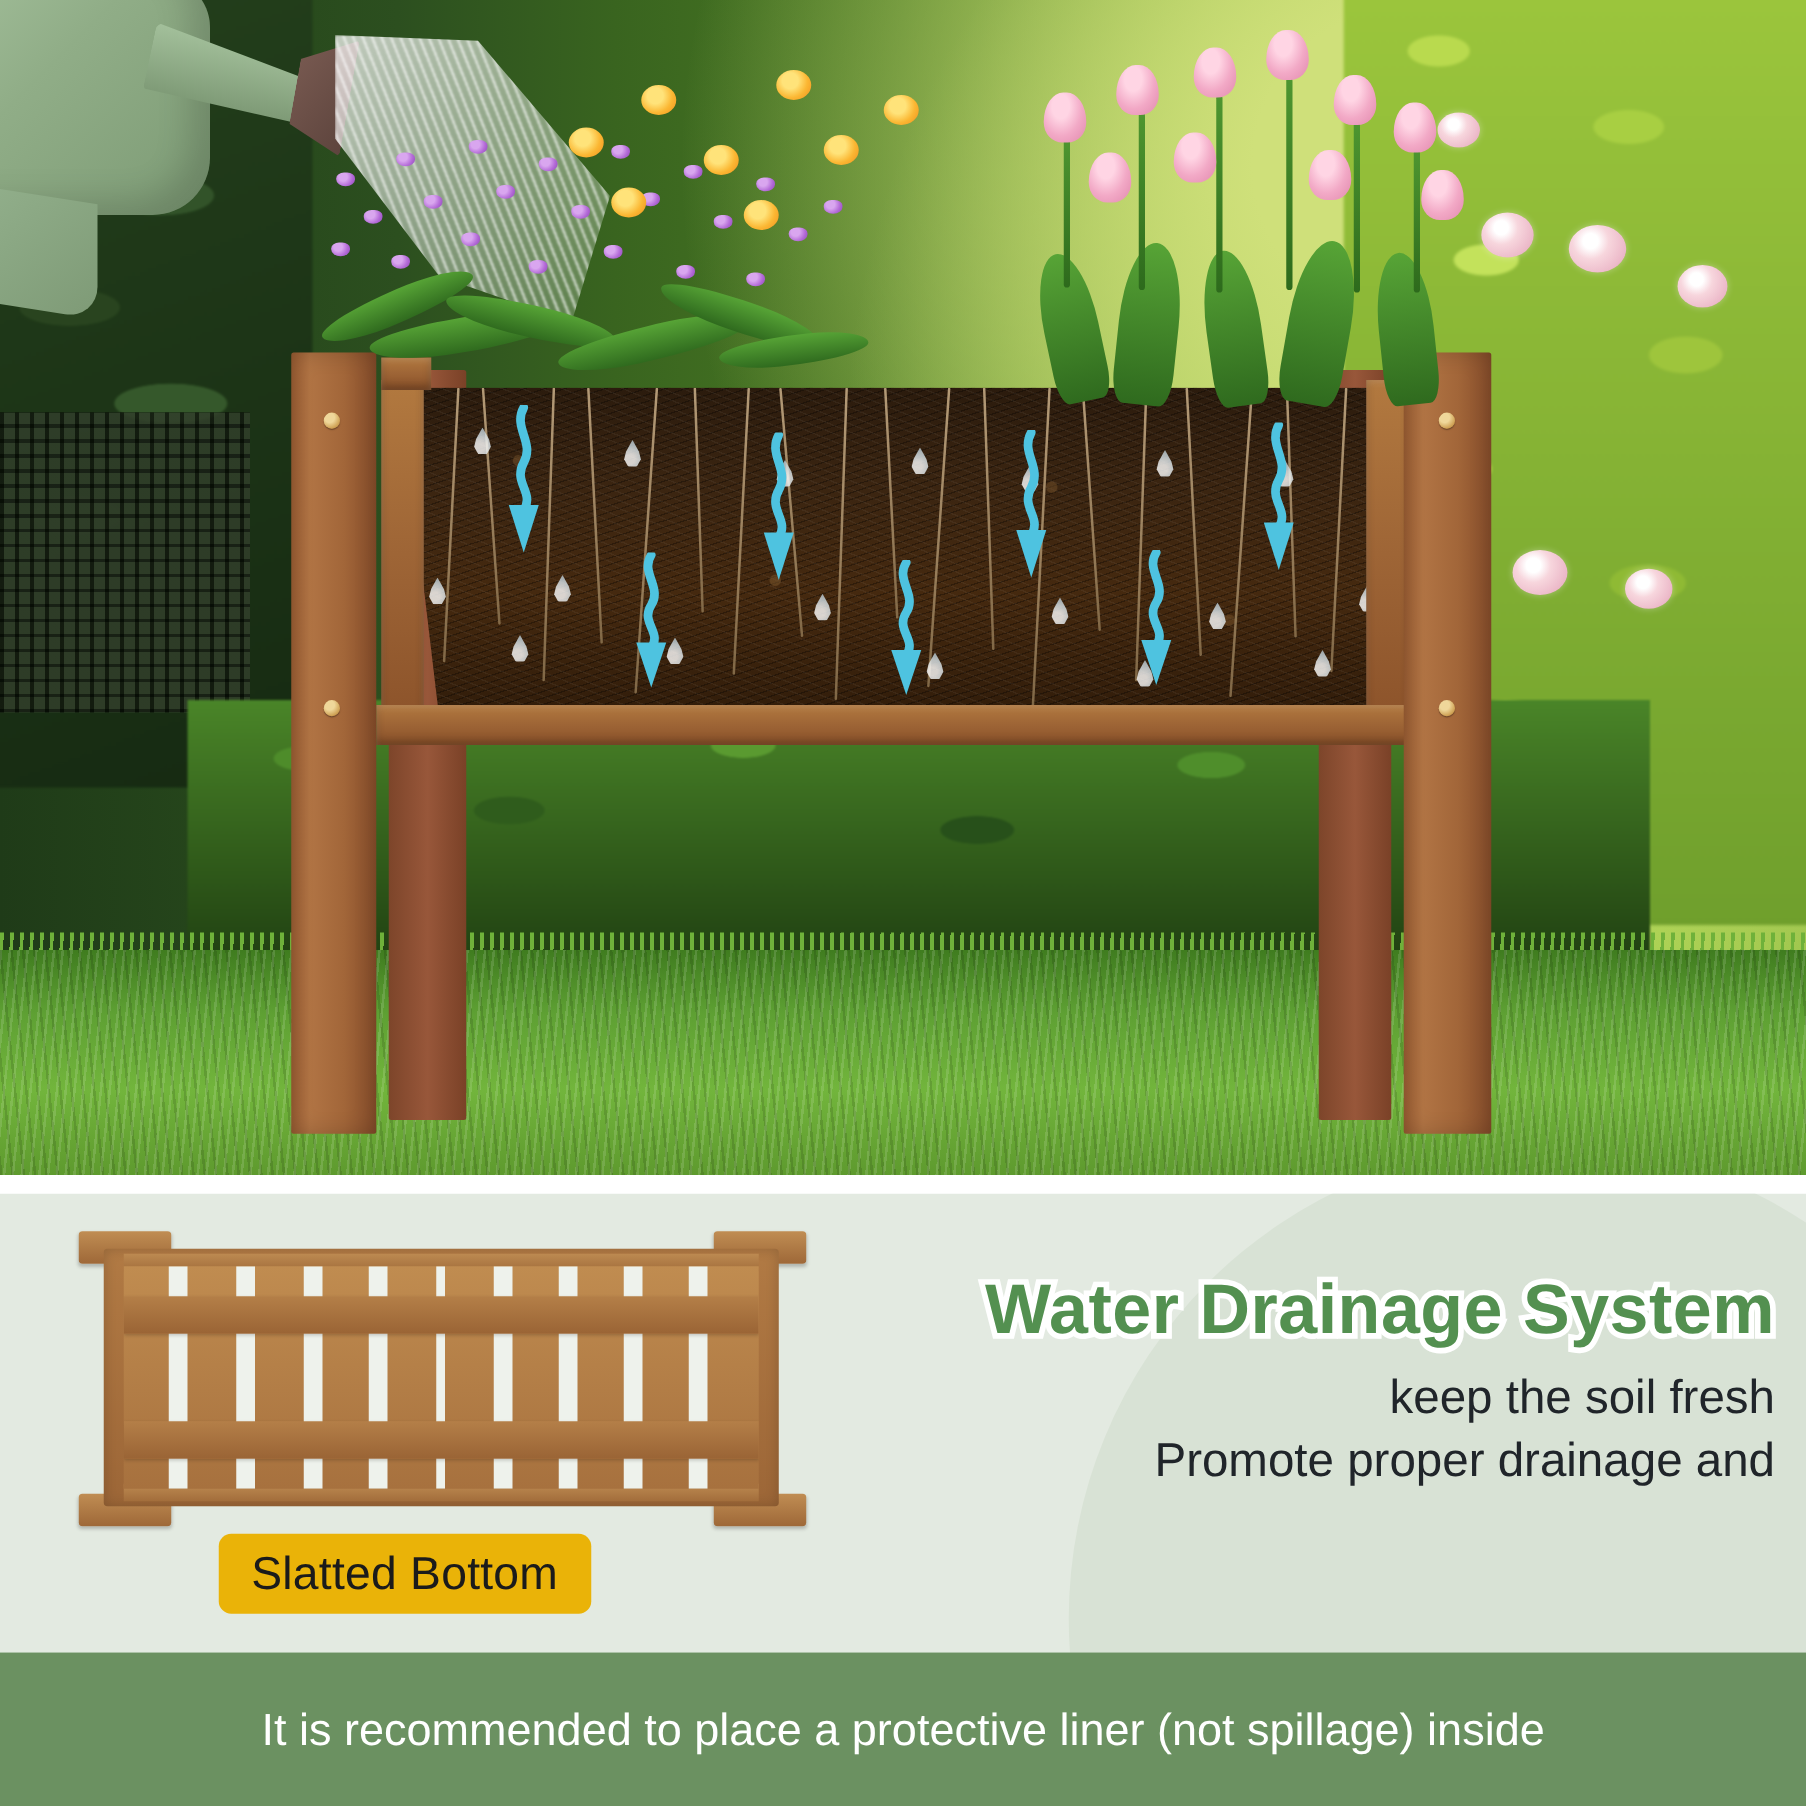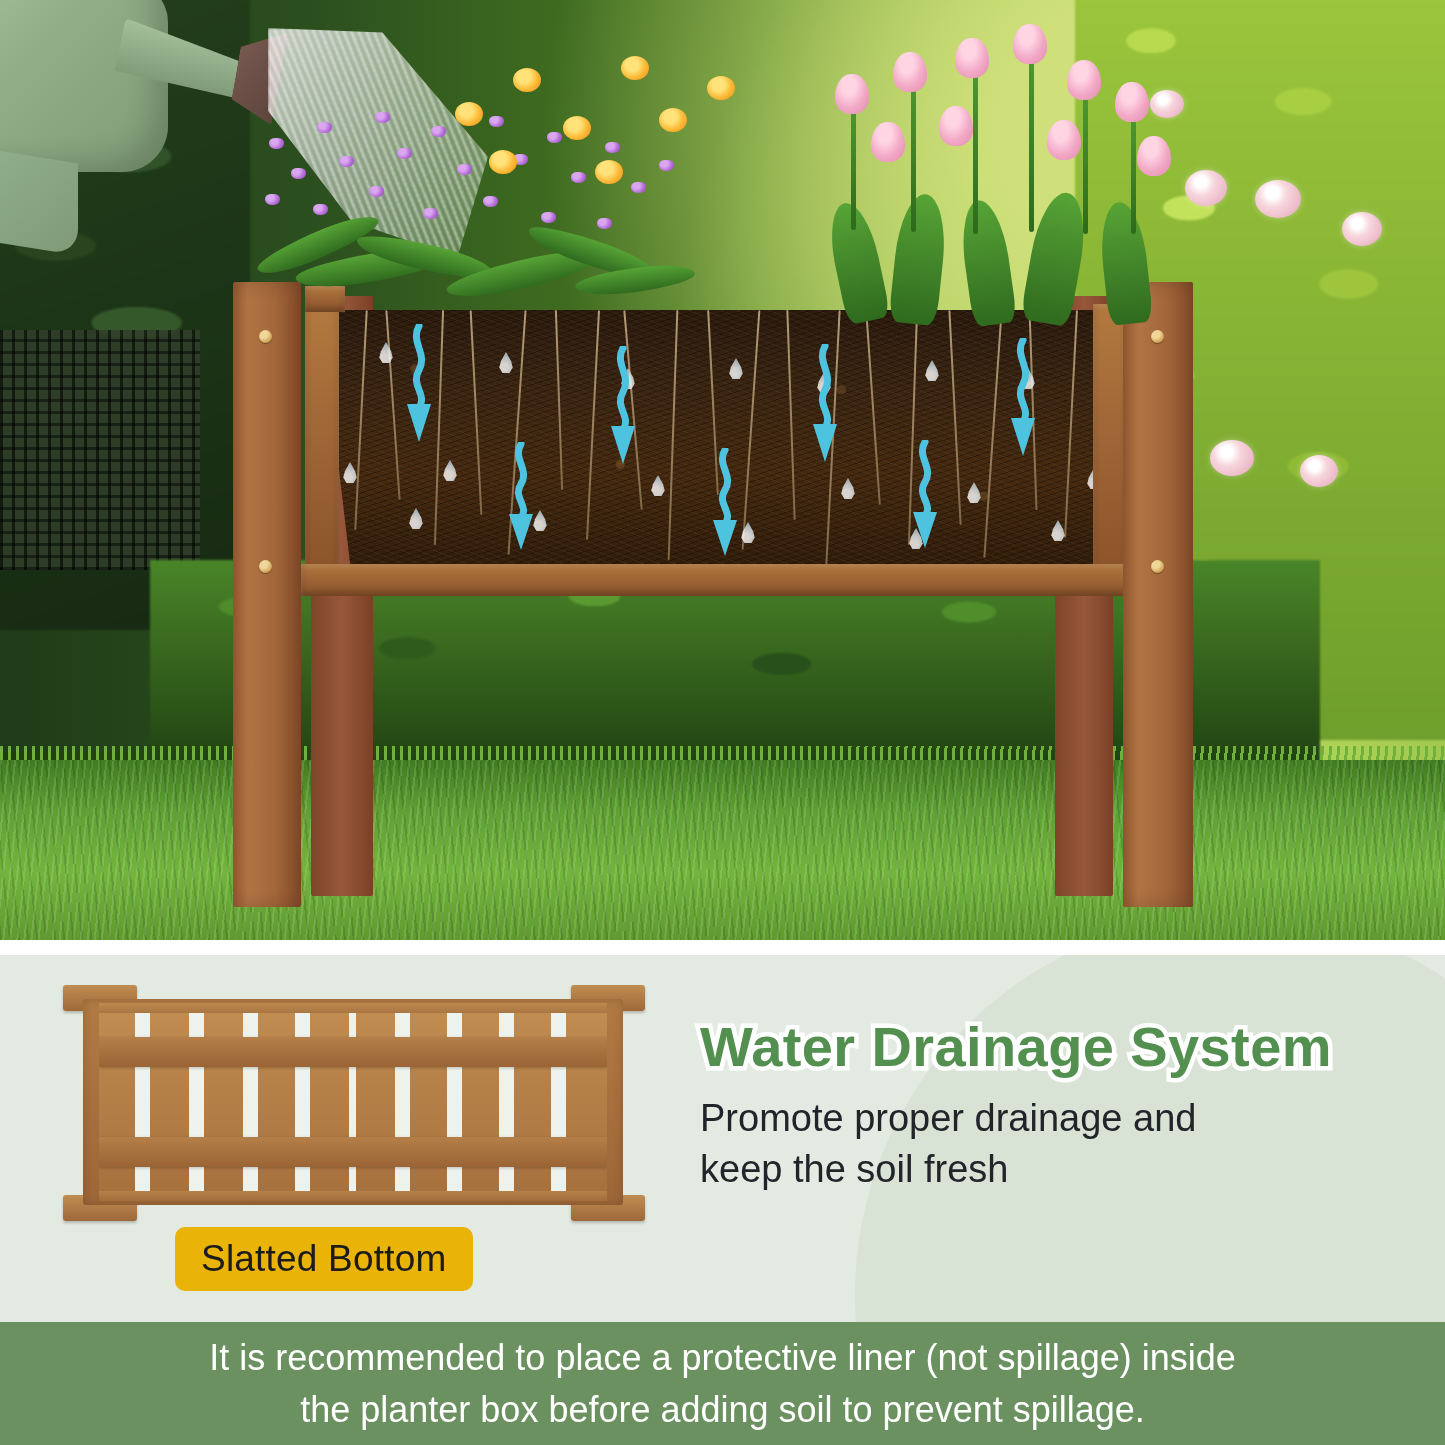--- a/index.html
+++ b/index.html
@@ -149,21 +149,21 @@
   .crossrail{position:absolute;left:0;width:508px;height:30px;
     background:linear-gradient(180deg,#b47f48,#9a6435);box-shadow:0 1px 3px rgba(0,0,0,.22);}
   .centerseam{position:absolute;top:0;width:7px;height:178px;background:#eef2ec;}
   .foot{position:absolute;width:74px;height:26px;background:linear-gradient(180deg,#c08d53,#9e6838);
     border-radius:3px;box-shadow:0 2px 3px rgba(0,0,0,.22);}
   .edgebar{position:absolute;background:linear-gradient(180deg,#bd8a51,#a26d3b);}
 
   .slat-label{position:absolute;left:120px;top:250px;background:#eab308;border-radius:10px;
     padding:11px 26px;font-size:37px;color:#1b1b1b;letter-spacing:.2px;white-space:nowrap;}
 
-  .copy{position:absolute;left:700px;top:62px;width:720px;}
+  .copy{position:absolute;left:700px;top:62px;width:720px;text-align:right;}
   .headline{font-size:56px;font-weight:bold;color:#539050;letter-spacing:.4px;line-height:1.08;
     -webkit-text-stroke:9px #ffffff;paint-order:stroke fill;}
   .sub{margin-top:16px;font-size:38px;line-height:1.34;color:#20252a;}
 
   
   .banner{position:absolute;left:0;top:1322px;width:1445px;height:123px;background:#6b9161;
     display:flex;align-items:center;}
   .banner-text{width:100%;text-align:center;color:#ffffff;font-size:36px;line-height:1.42;padding:0 24px;box-sizing:border-box;}
 </style>
 </head>
@@ -399,26 +399,25 @@
         <div class="crossrail" style="top:24px;"></div>
         <div class="crossrail" style="top:124px;"></div>
       </div>
 
       <div class="slat-label">Slatted Bottom</div>
     </div>
 
     <div class="copy">
       <div class="headline">Water Drainage System</div>
       <div class="sub">
+        <div>keep the soil fresh</div>
         <div>Promote proper drainage and</div>
-        <div>keep the soil fresh</div>
       </div>
     </div>
   </div>
 
   <div class="banner">
     <div class="banner-text">
       <div>It is recommended to place a protective liner (not spillage) inside</div>
-      <div>the planter box before adding soil to prevent spillage.</div>
     </div>
   </div>
 
 </div>
 
 </body></html>

